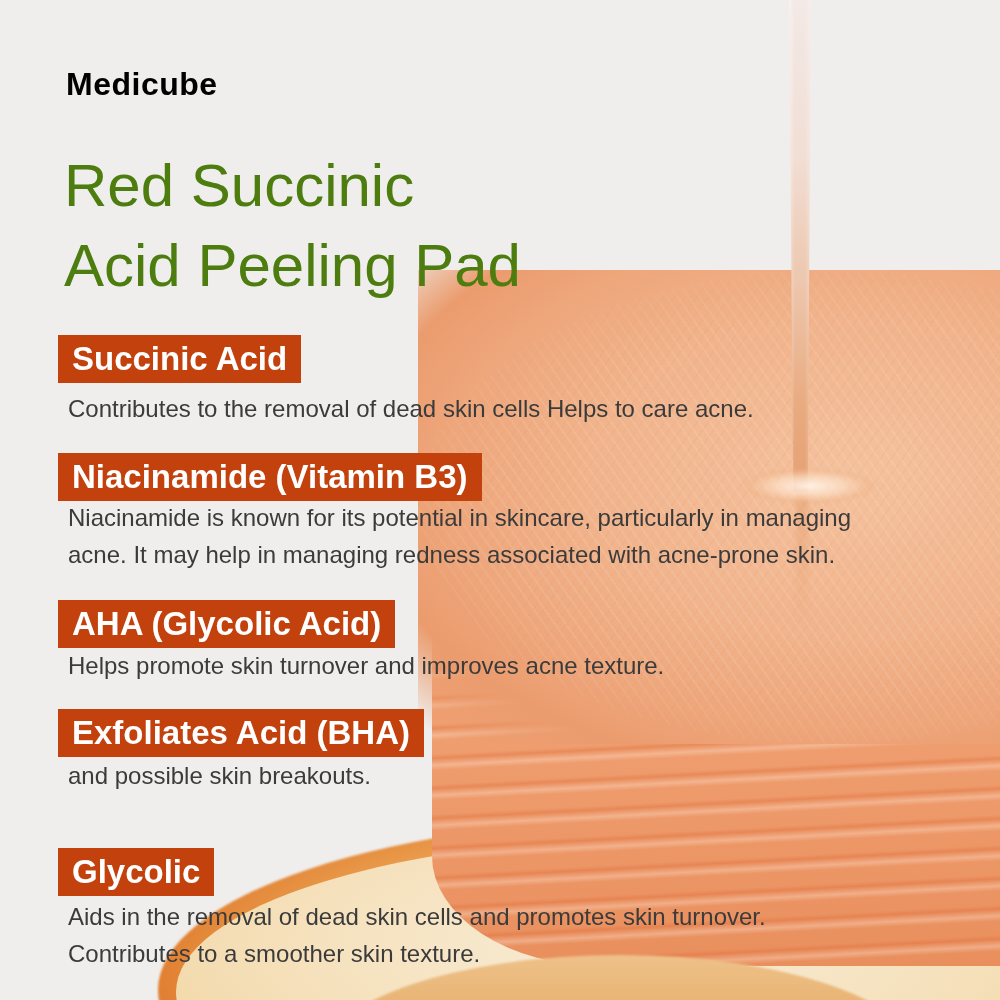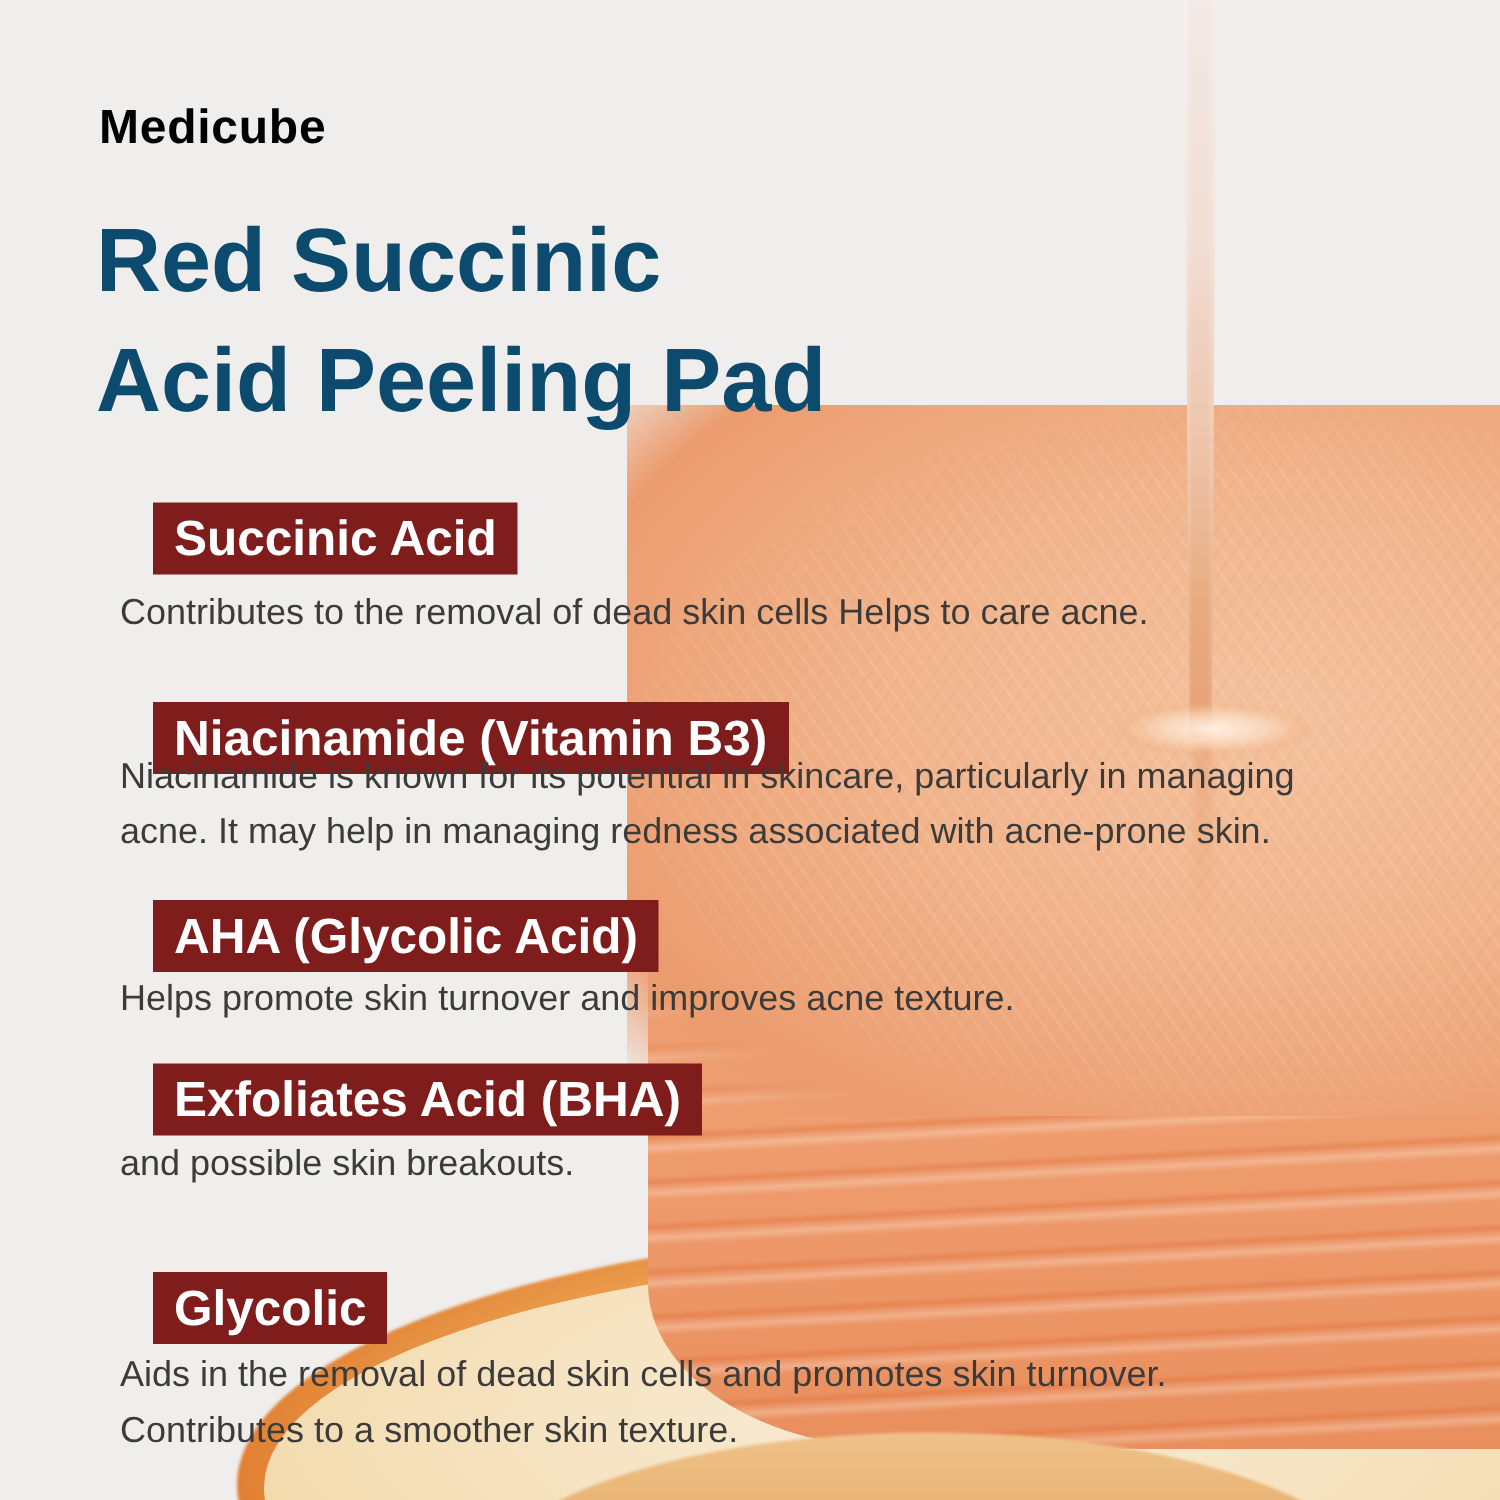--- a/index.html
+++ b/index.html
@@ -77,32 +77,32 @@
     filter:blur(1px);
   }
 
   
   .copy{position:absolute;inset:0;z-index:10;}
   .brand{
     position:absolute;left:66px;top:66px;
     font-size:32px;font-weight:bold;color:#000000;letter-spacing:.5px;
   }
   .title{
-    position:absolute;left:64px;top:134px;
-    font-size:60px;font-weight:bold;color:#0c4a6e;line-height:80px;letter-spacing:0;
+    position:absolute;left:64px;top:146px;
+    font-size:60px;font-weight:normal;color:#4d7c0f;line-height:80px;letter-spacing:0;
   }
   .tag{
     position:absolute;left:58px;
     display:inline-block;
-    background:#7f1d1d;color:#ffffff;
+    background:#c2410c;color:#ffffff;
     font-size:33px;font-weight:bold;line-height:48px;
-    padding:0 14px;white-space:nowrap;margin-left:44px;
+    padding:0 14px;white-space:nowrap;
   }
   .body{
-    position:absolute;left:80px;margin:0;
+    position:absolute;left:68px;margin:0;
     font-size:24px;line-height:37px;color:#3b3b3b;
   }
   .ln{display:block;white-space:nowrap;}
 </style>
 </head>
 <body>
 
 <div class="stage">
 
   <div class="photo">
@@ -124,21 +124,21 @@
     <div class="title">
       <span class="ln">Red Succinic</span>
       <span class="ln">Acid Peeling Pad</span>
     </div>
 
     <div class="tag" style="top:335px">Succinic Acid</div>
     <p class="body" style="top:390px">
       <span class="ln">Contributes to the removal of dead skin cells Helps to care acne.</span>
     </p>
 
-    <div class="tag" style="top:468px">Niacinamide (Vitamin B3)</div>
+    <div class="tag" style="top:453px">Niacinamide (Vitamin B3)</div>
     <p class="body" style="top:499px">
       <span class="ln">Niacinamide is known for its potential in skincare, particularly in managing</span>
       <span class="ln">acne. It may help in managing redness associated with acne-prone skin.</span>
     </p>
 
     <div class="tag" style="top:600px">AHA (Glycolic Acid)</div>
     <p class="body" style="top:647px">
       <span class="ln">Helps promote skin turnover and improves acne texture.</span>
     </p>
 

